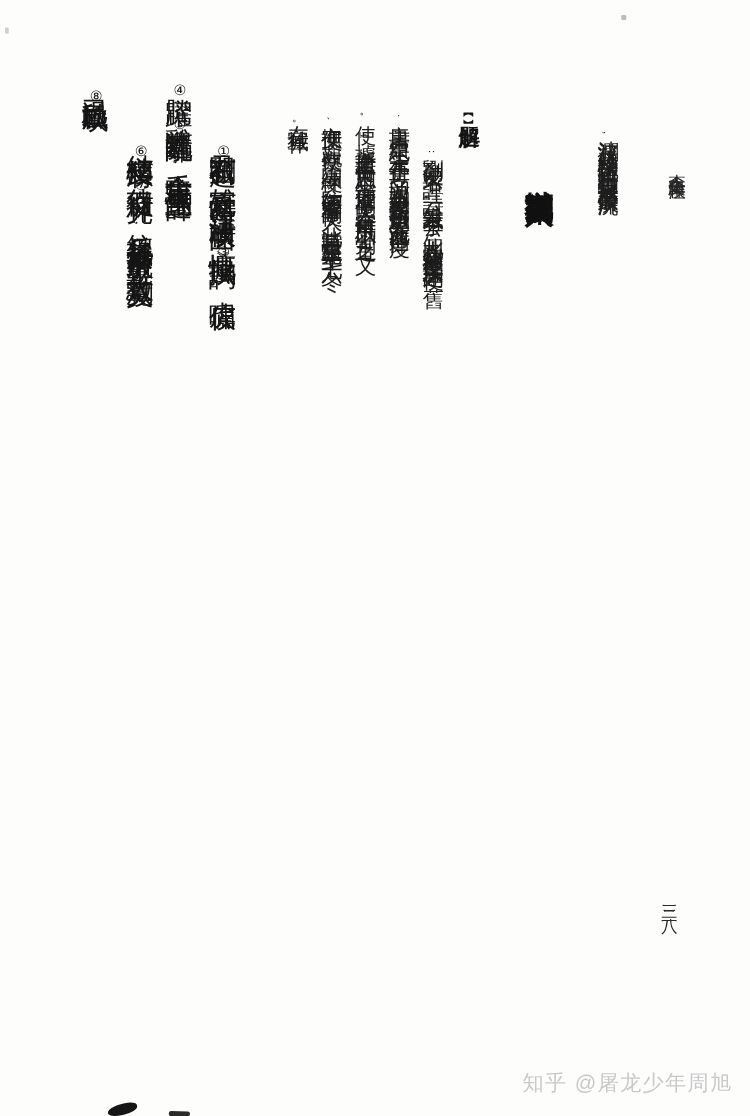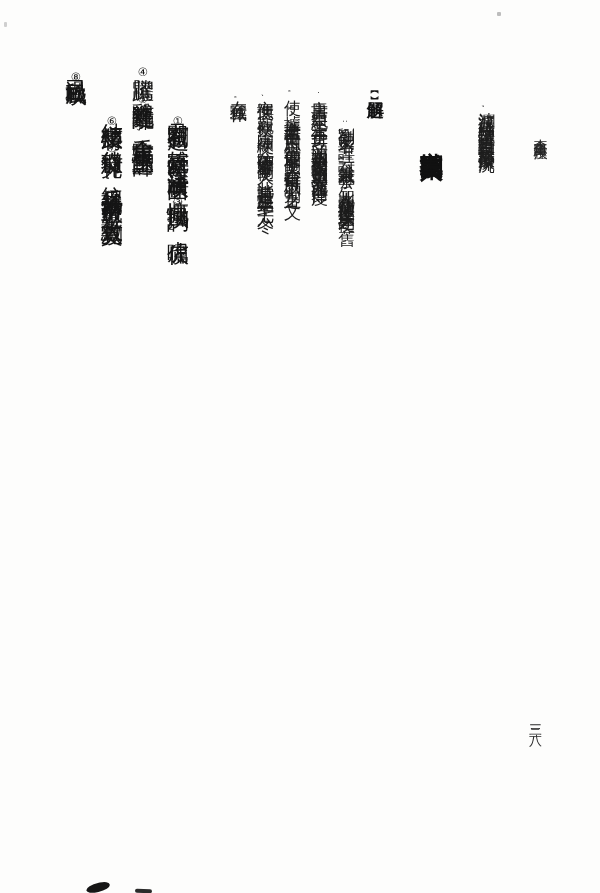--- a/index.html
+++ b/index.html
@@ -123,19 +123,20 @@
   <div class="vcol tijie-col tijie-col-3">安撫使<span class="sg">、</span>觀察使<span class="sg">、</span>團練使<span class="sg">、</span>防禦使下皆有副使一人<span class="sg">。</span>此詩當是肅宗上元二年<span class="sg">(</span>七六一<span class="sg">)</span>冬</div>
   <div class="vcol tijie-col tijie-col-4">在宣城作<span class="sg">。</span></div>
 
   <div class="vcol poem-col poem-col-0">君即劉越石<span class="sg">①</span><span class="sg">,</span>雄豪冠當時<span class="sg">。</span>淒清<span class="sg">《</span>横吹曲<span class="sg">》</span><span class="sg">②</span><span class="sg">,</span>慷慨<span class="sg">《</span>扶風詞<span class="sg">》</span><span class="sg">③</span><span class="sg">。</span>虎嘯俟</div>
   <div class="vcol poem-col poem-col-1">騰躍<span class="sg">④</span><span class="sg">,</span>雞鳴遭亂離<span class="sg">⑤</span><span class="sg">。</span>千金市駿馬<span class="sg">,</span>萬里逐王師<span class="sg">。</span></div>
   <div class="vcol poem-col poem-col-2">結交樓煩將<span class="sg">⑥</span><span class="sg">,</span>侍從羽林兒<span class="sg">⑦</span><span class="sg">。</span>統兵捍吳越<span class="sg">,</span>豺虎不敢窺<span class="sg">。</span>大勳竟莫叙<span class="sg">,</span></div>
   <div class="vcol poem-col poem-col-3">已過秋風吹<span class="sg">⑧</span><span class="sg">。</span></div>
 
   <div class="vcol page-number">三二八</div>
 
+  <div class="watermark">知乎 @屠龙少年周旭</div>
 
   <div class="smudge-1"></div>
   <div class="smudge-2"></div>
   <div class="speck-1"></div>
   <div class="speck-2"></div>
 
 </div>
 
 </body></html>

